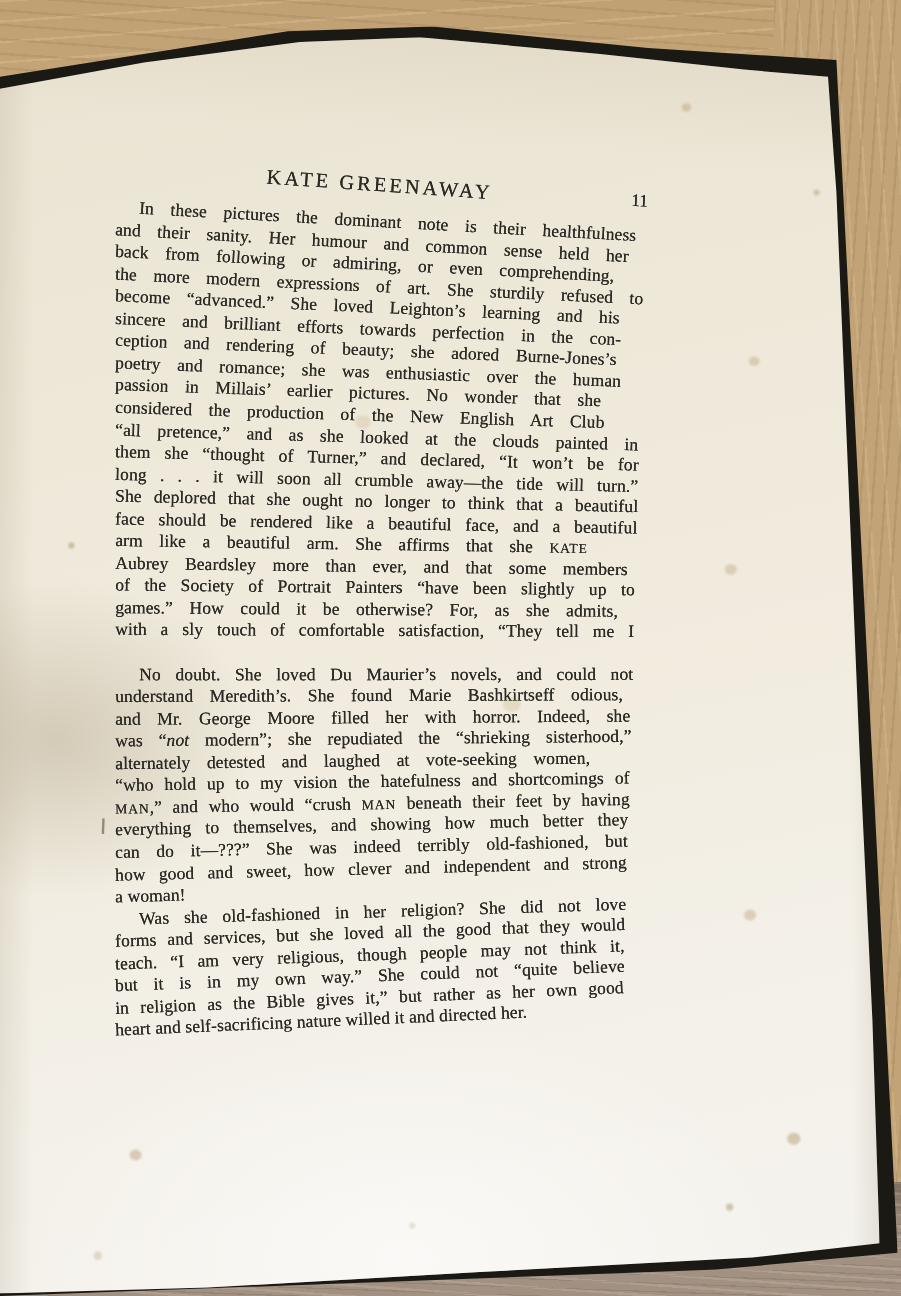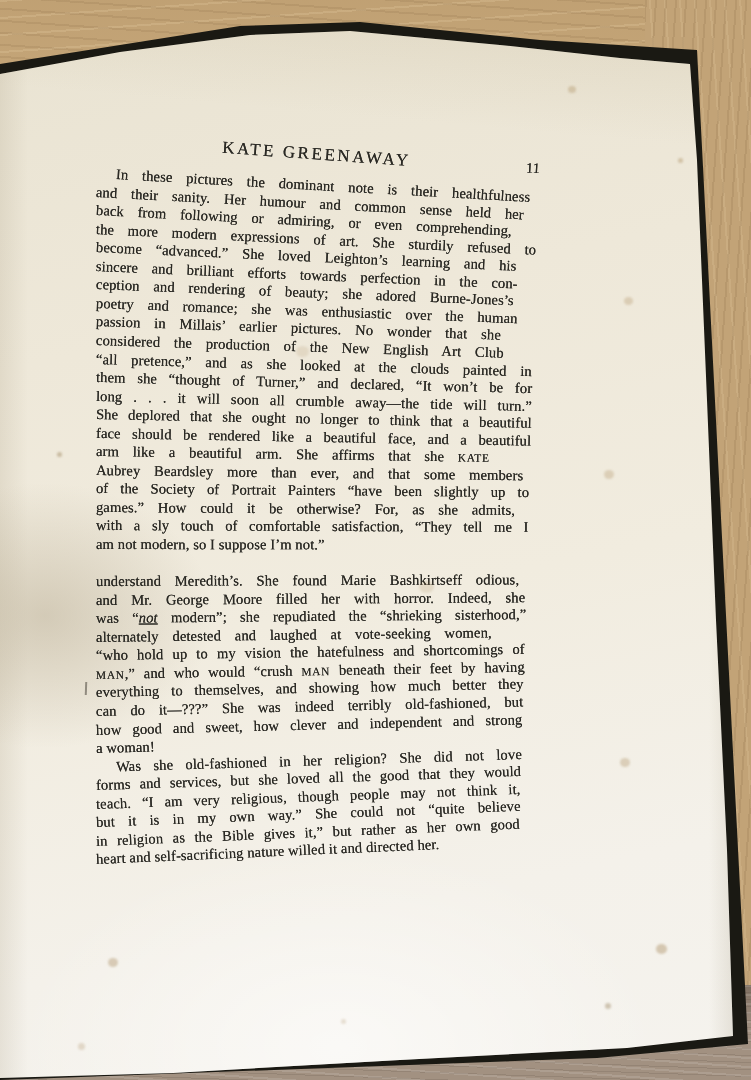--- a/index.html
+++ b/index.html
@@ -51,21 +51,21 @@
     transform-origin:0 50%;text-shadow:0 0 .4px currentColor;white-space:nowrap;}
   .page-number{position:absolute;left:500px;top:158px;width:40px;text-align:right;
     font-size:14.5px;color:var(--ink);transform:rotate(3.2deg);transform-origin:0 50%;
     text-shadow:0 0 .3px currentColor;}
   .text-block{position:absolute;inset:0;}
   .line{position:absolute;left:96px;white-space:nowrap;color:var(--ink);
     font-size:14.6px;line-height:18.55px;letter-spacing:.1px;
     transform-origin:0 50%;text-shadow:0 0 .4px currentColor;}
   .line.indent{text-indent:20px;}
   .line .sc{font-size:.78em;letter-spacing:.7px;}
-  .line em{font-style:italic;text-decoration:underline;}
+  .line em{font-style:italic;}
 
   
   .fox{position:absolute;border-radius:50%;filter:blur(1px);pointer-events:none;}
   .margin-mark{position:absolute;left:85px;top:682px;width:2px;height:13px;
     background:rgba(74,69,60,.55);transform:rotate(2deg);}
 </style>
 </head>
 <body>
 
 <div class="scene">
@@ -94,21 +94,21 @@
         <div class="line" style="top: 349.5px; width: 437px; word-spacing: 10px; transform: rotate(1.62deg);">“all pretence,” and as she looked at the clouds painted in</div>
         <div class="line" style="top: 368.05px; width: 436.5px; word-spacing: 7.95px; transform: rotate(1.47deg);">them she “thought of Turner,” and declared, “It won’t be for</div>
         <div class="line" style="top: 386.6px; width: 436px; word-spacing: 7.25px; transform: rotate(1.32deg);">long . . . it will soon all crumble away—the tide will turn.”</div>
         <div class="line" style="top: 405.15px; width: 435.5px; word-spacing: 6.23px; transform: rotate(1.16deg);">She deplored that she ought no longer to think that a beautiful</div>
         <div class="line" style="top: 423.7px; width: 435px; word-spacing: 7.7px; transform: rotate(1.01deg);">face should be rendered like a beautiful face, and a beautiful</div>
         <div class="line" style="top: 442.25px; width: 434.5px; word-spacing: 10px; transform: rotate(0.86deg);">arm like a beautiful arm. She affirms that she <span class="sc">KATE</span></div>
         <div class="line" style="top: 460.8px; width: 434px; word-spacing: 10px; transform: rotate(0.71deg);">Aubrey Beardsley more than ever, and that some members</div>
         <div class="line" style="top: 479.35px; width: 433.5px; word-spacing: 8.25px; transform: rotate(0.55deg);">of the Society of Portrait Painters “have been slightly up to</div>
         <div class="line" style="top: 497.9px; width: 433px; word-spacing: 10px; transform: rotate(0.4deg);">games.” How could it be otherwise? For, as she admits,</div>
         <div class="line" style="top: 516.45px; width: 432.5px; word-spacing: 7.75px; transform: rotate(0.25deg);">with a sly touch of comfortable satisfaction, “They tell me I</div>
-        <div class="line last" style="top: 535px; width: 432px; transform: rotate(0.1deg);">am not modern, so I suppose I’m not.”</div>
+        <div class="line indent" style="top: 553.55px; width: 431.5px; word-spacing: 8.39px; transform: rotate(-0.06deg);">No doubt. She loved Du Maurier’s novels, and could not</div>
         <div class="line" style="top: 572.1px; width: 431px; word-spacing: 10px; transform: rotate(-0.21deg);">understand Meredith’s. She found Marie Bashkirtseff odious,</div>
         <div class="line" style="top: 590.65px; width: 430.5px; word-spacing: 10px; transform: rotate(-0.36deg);">and Mr. George Moore filled her with horror. Indeed, she</div>
         <div class="line" style="top: 609.2px; width: 430px; word-spacing: 9.43px; transform: rotate(-0.51deg);">was “<em>not</em> modern”; she repudiated the “shrieking sisterhood,”</div>
         <div class="line" style="top: 627.75px; width: 429.5px; word-spacing: 10px; transform: rotate(-0.67deg);">alternately detested and laughed at vote-seeking women,</div>
         <div class="line" style="top: 646.3px; width: 429px; word-spacing: 5.3px; transform: rotate(-0.82deg);">“who hold up to my vision the hatefulness and shortcomings of</div>
         <div class="line" style="top: 664.85px; width: 428.5px; word-spacing: 5.05px; transform: rotate(-0.97deg);"><span class="sc">MAN</span>,” and who would “crush <span class="sc">MAN</span> beneath their feet by having</div>
         <div class="line" style="top: 683.4px; width: 428px; word-spacing: 8px; transform: rotate(-1.13deg);">everything to themselves, and showing how much better they</div>
         <div class="line" style="top: 701.95px; width: 427.5px; word-spacing: 10px; transform: rotate(-1.28deg);">can do it—???” She was indeed terribly old-fashioned, but</div>
         <div class="line" style="top: 720.5px; width: 427px; word-spacing: 7.22px; transform: rotate(-1.43deg);">how good and sweet, how clever and independent and strong</div>
         <div class="line last" style="top: 739.05px; width: 426.5px; transform: rotate(-1.58deg);">a woman!</div>

